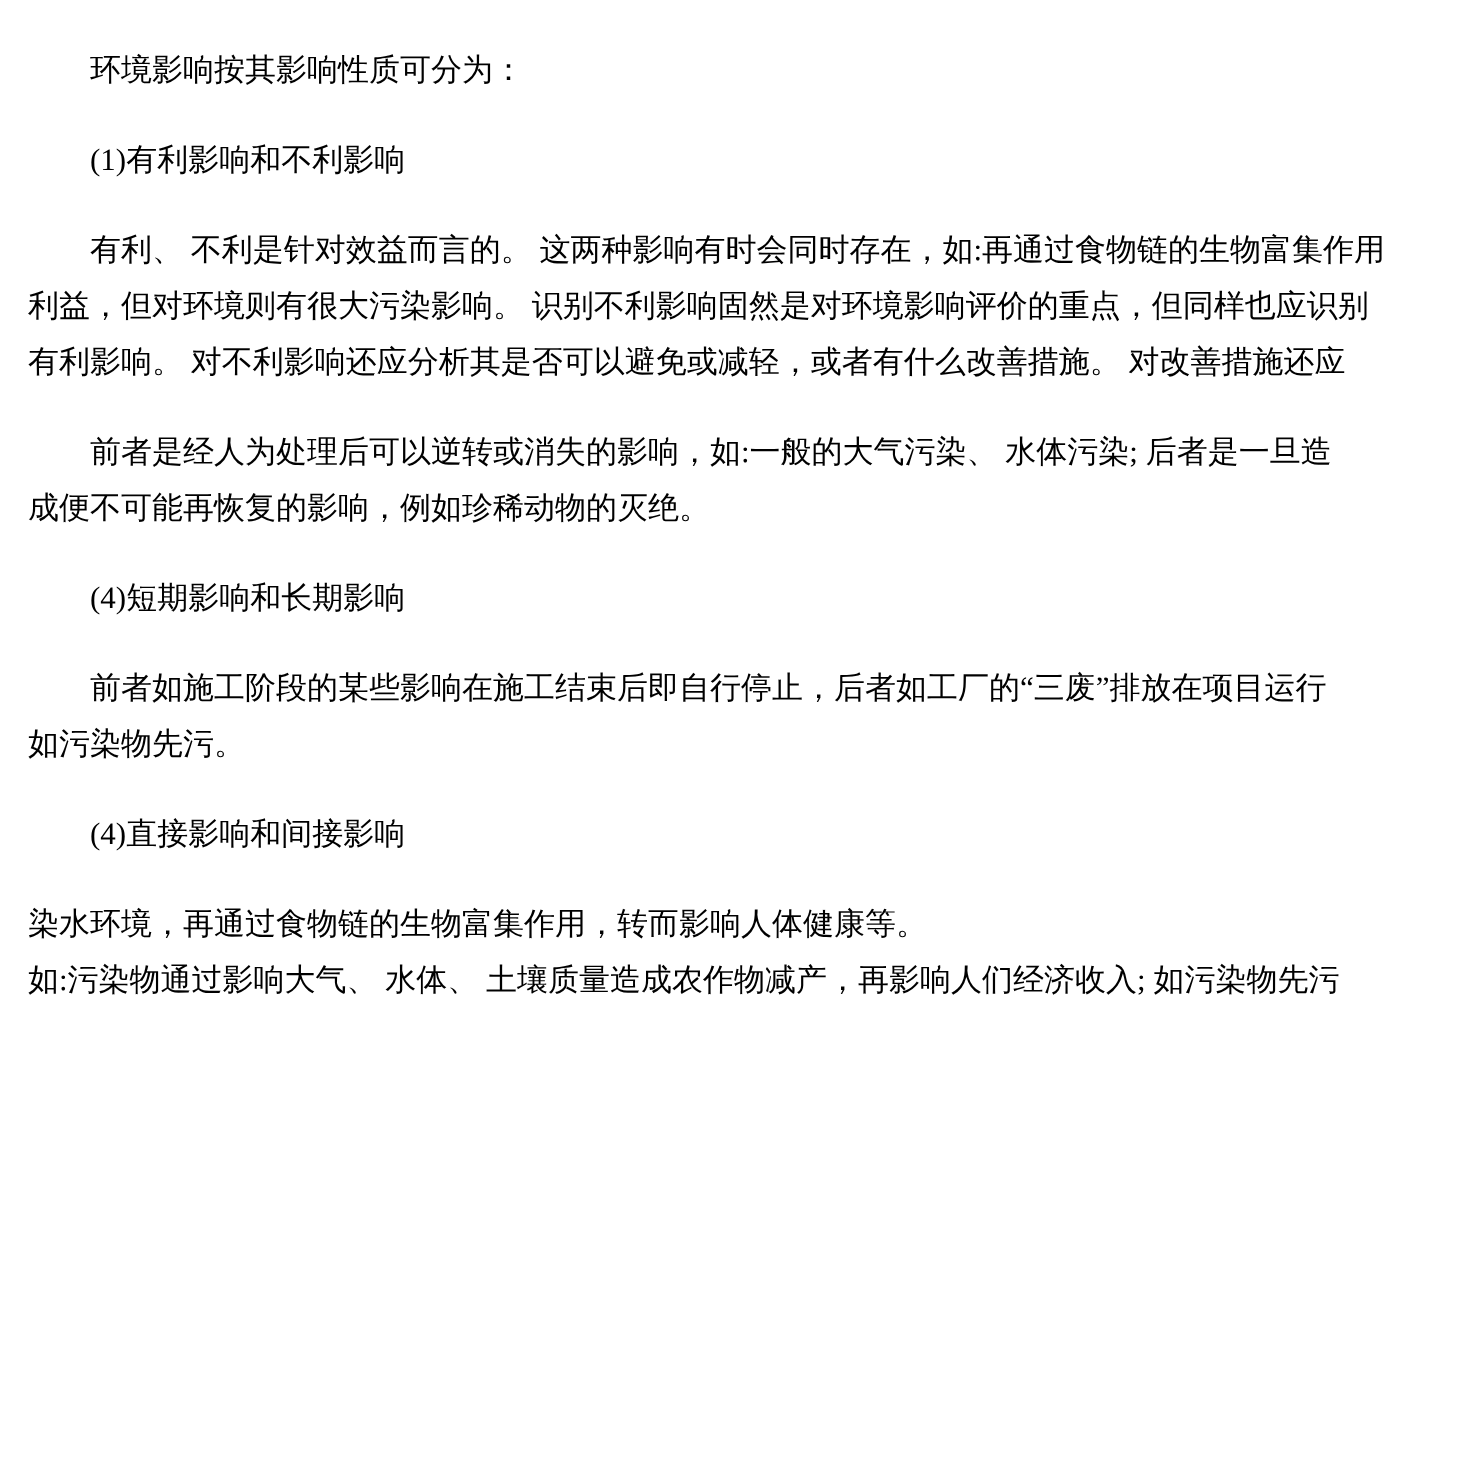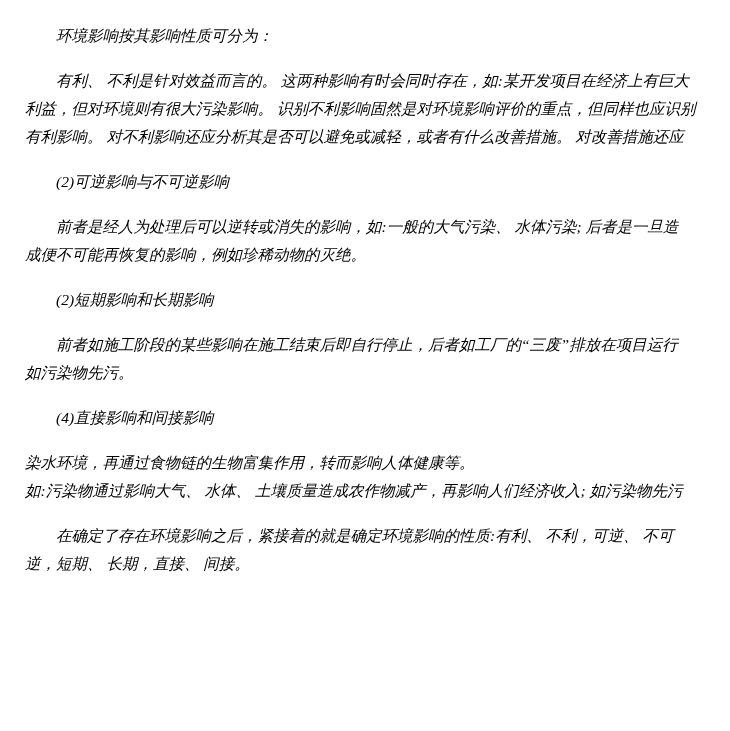--- a/index.html
+++ b/index.html
@@ -12,64 +12,59 @@
     background: #ffffff;
     color: #000000;
     font-family: "Liberation Serif", "DejaVu Serif", serif;
     font-size: 15.5px;
     overflow: hidden;
   }
   .doc {
     padding: 22px 12px 0 14px;
   }
   .para {
-    margin: 0 0 17px 11px;
+    margin: 0 0 17px 0;
     padding: 0;
-    font-style: italic;
   }
   .line {
     display: block;
     line-height: 28px;
     white-space: pre;
     letter-spacing: 0px;
   }
   .line.first {
     padding-left: 31px;
   }
 </style>
 </head>
 <body style="background: rgb(255, 255, 255); color: rgb(0, 0, 0);">
 
 <div class="doc">
     <p class="para">
       <span class="line first">环境影响按其影响性质可分为：</span>
     </p>
     <p class="para">
-      <span class="line first">有利、 不利是针对效益而言的。 这两种影响有时会同时存在，如:某开发项目在经济上有巨大</span>
+      <span class="line first">(1)有利影响和不利影响</span>
+    </p>
+    <p class="para">
+      <span class="line first">有利、 不利是针对效益而言的。 这两种影响有时会同时存在，如:再通过食物链的生物富集作用</span>
       <span class="line">利益，但对环境则有很大污染影响。 识别不利影响固然是对环境影响评价的重点，但同样也应识别</span>
       <span class="line">有利影响。 对不利影响还应分析其是否可以避免或减轻，或者有什么改善措施。 对改善措施还应</span>
-    </p>
-    <p class="para">
-      <span class="line first">(2)可逆影响与不可逆影响</span>
     </p>
     <p class="para">
       <span class="line first">前者是经人为处理后可以逆转或消失的影响，如:一般的大气污染、 水体污染; 后者是一旦造</span>
       <span class="line">成便不可能再恢复的影响，例如珍稀动物的灭绝。</span>
     </p>
     <p class="para">
-      <span class="line first">(2)短期影响和长期影响</span>
+      <span class="line first">(4)短期影响和长期影响</span>
     </p>
     <p class="para">
       <span class="line first">前者如施工阶段的某些影响在施工结束后即自行停止，后者如工厂的“三废”排放在项目运行</span>
       <span class="line">如污染物先污。</span>
     </p>
     <p class="para">
       <span class="line first">(4)直接影响和间接影响</span>
     </p>
     <p class="para">
       <span class="line">染水环境，再通过食物链的生物富集作用，转而影响人体健康等。</span>
       <span class="line">如:污染物通过影响大气、 水体、 土壤质量造成农作物减产，再影响人们经济收入; 如污染物先污</span>
     </p>
-    <p class="para">
-      <span class="line first">在确定了存在环境影响之后，紧接着的就是确定环境影响的性质:有利、 不利，可逆、 不可</span>
-      <span class="line">逆，短期、 长期，直接、 间接。</span>
-    </p>
   </div>
 
 </body></html>

